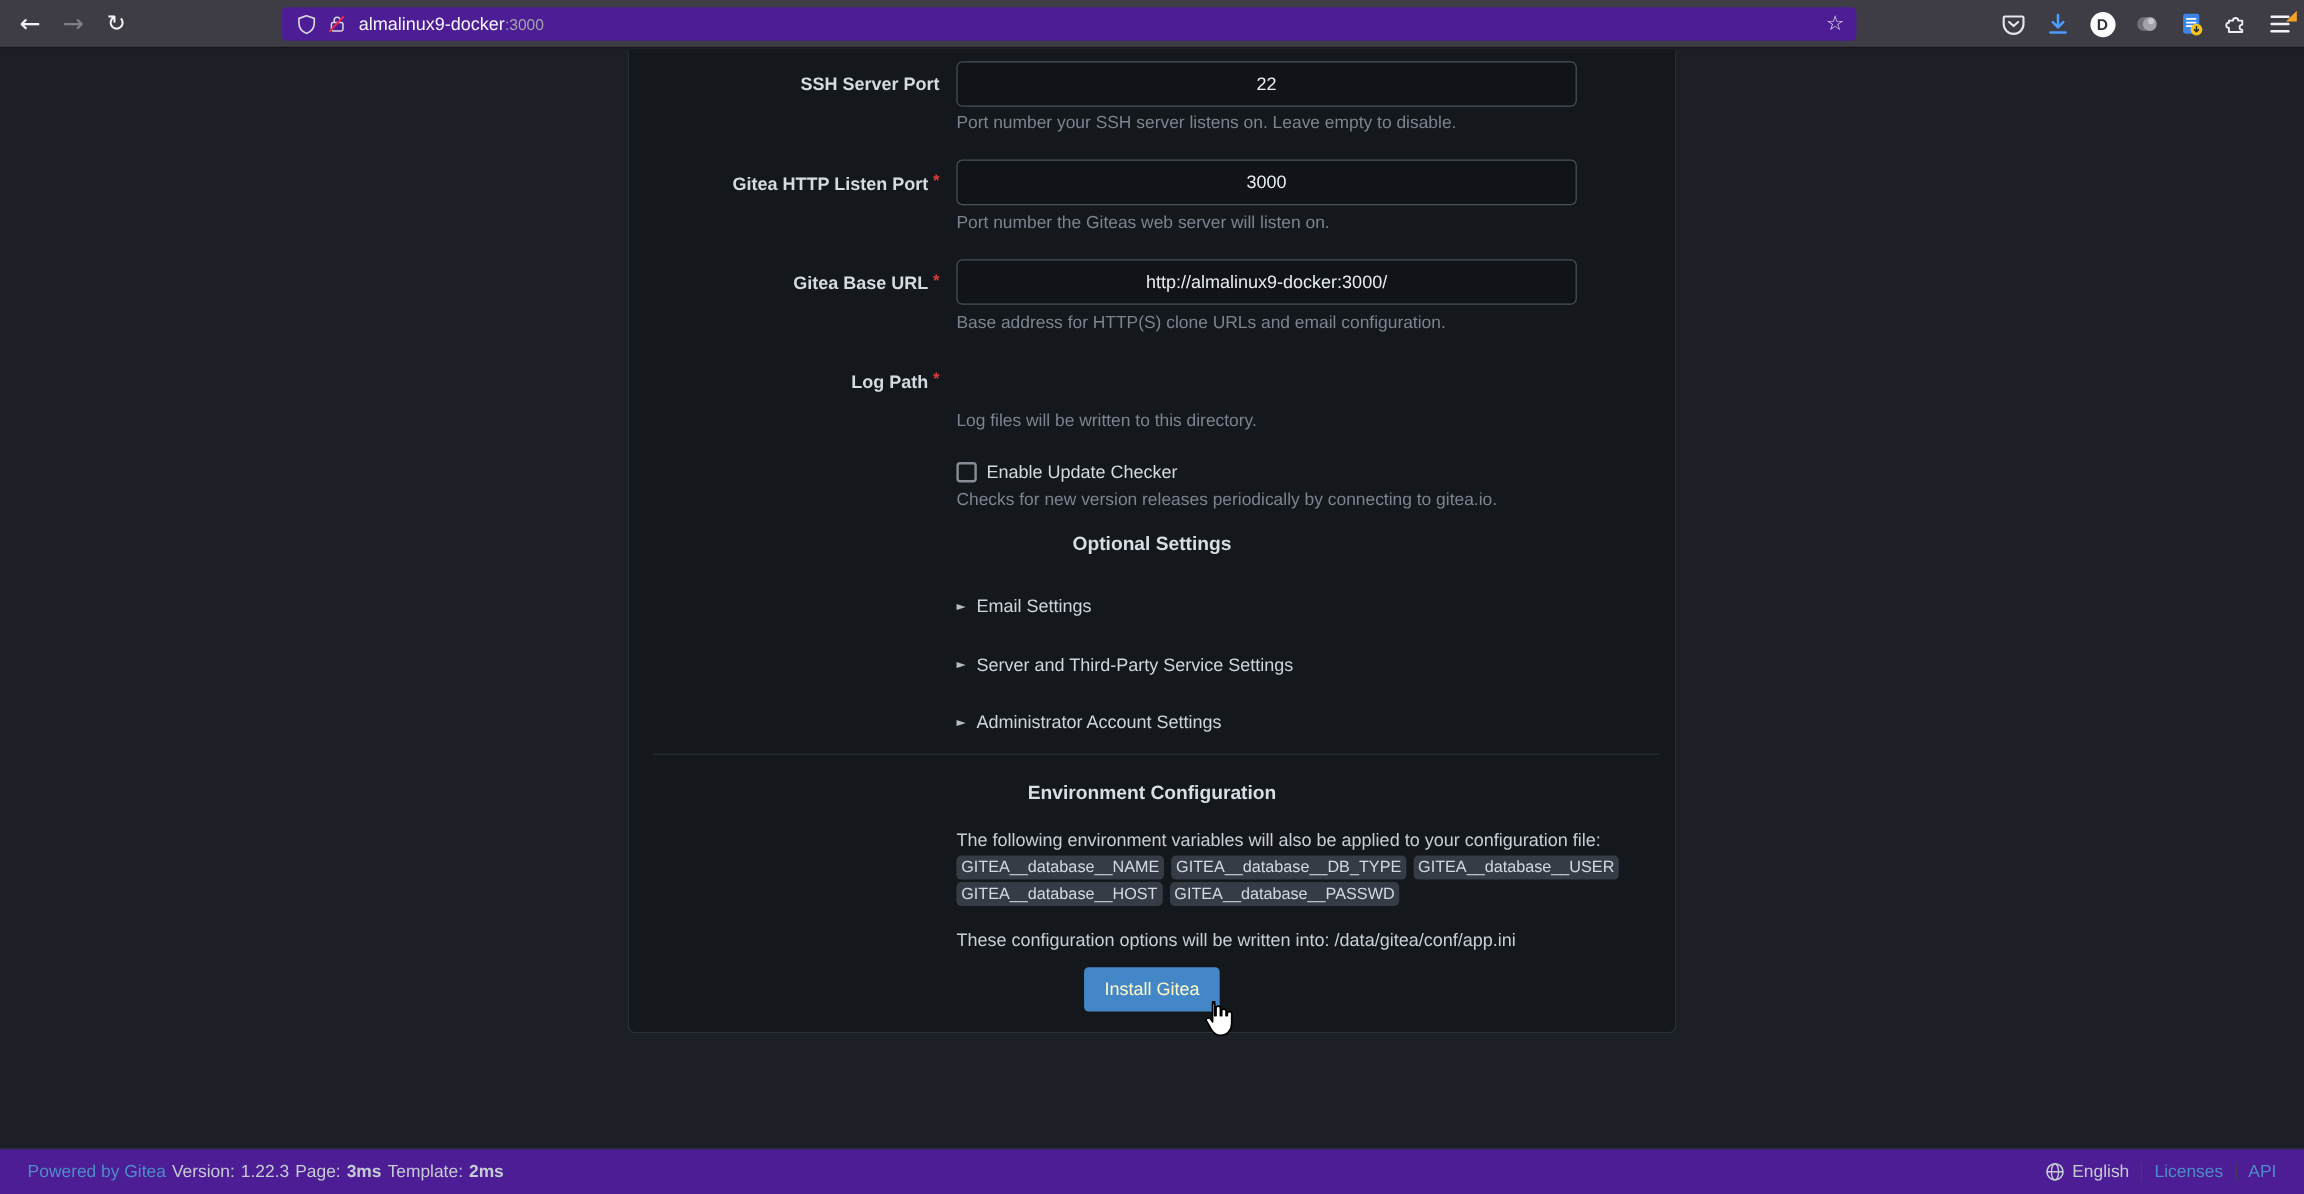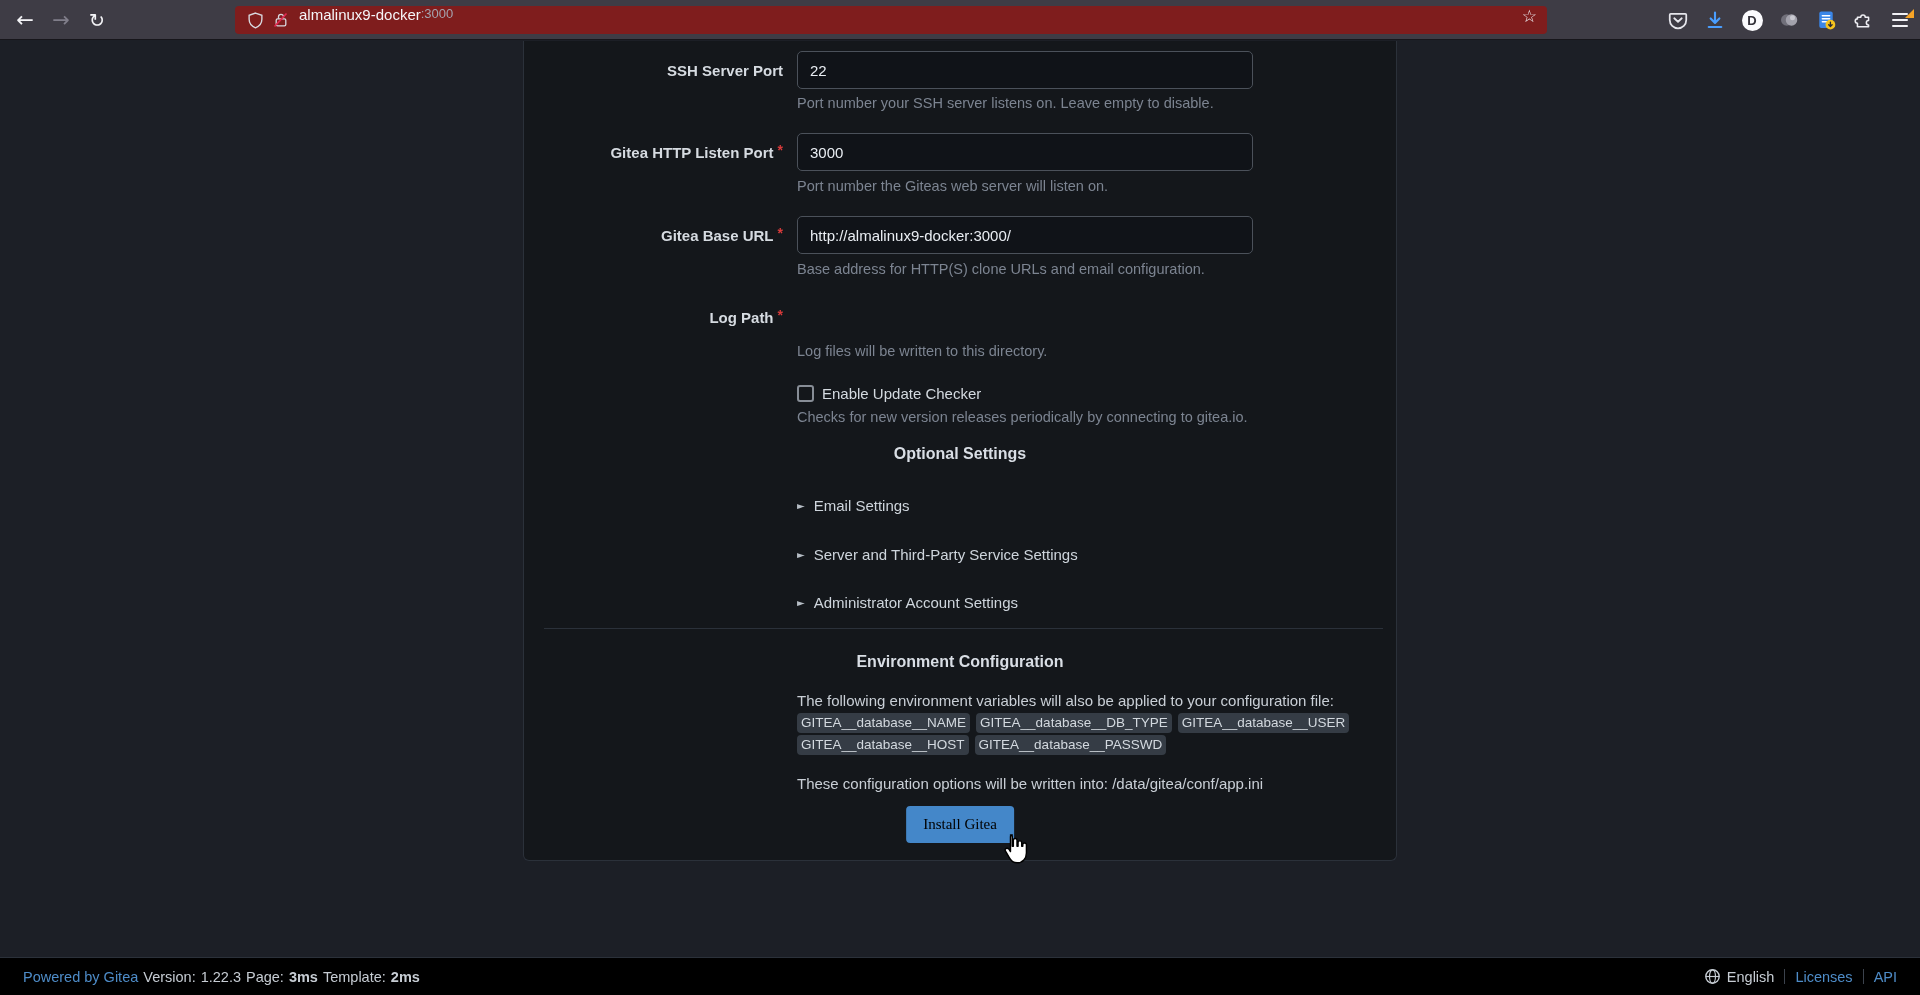--- a/index.html
+++ b/index.html
@@ -17,22 +17,22 @@
   }
   .nav-btn {
     position:absolute; top:6px; width:30px; height:28px;
     display:flex; align-items:center; justify-content:center;
     color:#f4f4f7; font-size:21px; font-family:"DejaVu Sans",sans-serif;
     border-radius:4px; cursor:default; line-height:1;
   }
   .nav-btn.disabled { color:#807e8a; }
   .urlbar {
     position:absolute; left:235px; top:6px; width:1312px; height:28px;
-    background:#7f1d1d; border-radius:4px;
-    display:flex; padding:0 12px;
+    background:#4c1d95; border-radius:4px;
+    display:flex; align-items:center; padding:0 12px;
   }
   .urlbar .host { color:#f5f5f8; font-size:15px; margin-left:10px; }
   .urlbar .port { color:#a4a3ae; font-size:13px; }
   .urlbar .icon { display:flex; align-items:center; }
   .urlbar .star {
     position:absolute; right:10px; color:#ececf1; font-size:17px;
     font-family:"DejaVu Sans",sans-serif;
   }
   .ext-area { position:absolute; right:8px; top:0; height:40px; display:flex; align-items:center; gap:13px; }
   .ext-btn { width:24px; height:24px; display:flex; align-items:center; justify-content:center; position:relative; }
@@ -54,24 +54,24 @@
     position:absolute; left:523px; top:0; width:874px; height:820px;
     background:#14171b; border:1px solid #2b313a; border-top:none;
     border-radius:0 0 6px 6px;
   }
   .lbl {
     position:absolute; left:0; width:259px; text-align:right;
     color:#d6dbe1; font-size:15px; line-height:18px;font-weight:bold;
   }
   .req { color:#d93b3b; margin-left:4px; position:relative; top:-3px; font-size:14px; }
   .tbox {
-    position:absolute; left:273px; width:456px; height:38px;
+    position:absolute; left:273px; width:517px; height:38px;
     background:#101318; border:1px solid #4b515a; border-radius:5px;
     color:#e9edf2; font-size:15px; padding:0 12px;
-    font-family:inherit; outline:none;
+    font-family:inherit; outline:none;text-align:center;
   }
   .help {
     position:absolute; left:273px; color:#7c8491; font-size:14.5px; line-height:18px;
   }
   .cb {
     position:absolute; left:273px; top:344px; width:17px; height:17px;
     appearance:none; -webkit-appearance:none; margin:0;
     background:transparent; border:2px solid #878d96; border-radius:3px;
   }
   .cb-label { position:absolute; left:298px; top:344px; color:#d4dae0; font-size:15px; line-height:18px; }
@@ -86,28 +86,28 @@
   .details-row .marker { font-size:10px; color:#b6bdc5; font-family:"DejaVu Sans",sans-serif; }
   .divider { position:absolute; left:20px; right:13px; height:1px; background:#2b313a; }
   .env-text { position:absolute; left:273px; color:#c9cfd6; font-size:15px; line-height:19px; }
   .badge-row { position:absolute; left:273px; display:flex; gap:6px; }
   .badge {
     background:#353c45; color:#d3d9df; font-size:13.5px;
     padding:2px 4px; border-radius:4px; line-height:16px; white-space:nowrap;
   }
   .install-btn {
     position:absolute; top:765px; left:50%; transform:translateX(-50%);
-    background:#4487c9; color:#000000; border:none; border-radius:4px;
-    font-size:15px; font-family:Liberation Serif, serif; padding:10px 17px; cursor:pointer;
+    background:#4487c9; color:#fef9c3; border:none; border-radius:4px;
+    font-size:15px; font-family:Liberation Sans, sans-serif; padding:10px 17px; cursor:pointer;
   }
 
   
   .footer {
     position:absolute; left:0; right:0; bottom:0; height:38px;
-    background:#000000; border-top:1px solid #2b313a;
+    background:#4c1d95; border-top:1px solid #2b313a;
     display:flex; align-items:center; font-size:14.5px; color:#c6ccd3;
   }
   .footer a { color:#4e8cc8; text-decoration:none; }
   .footer .left { margin-left:23px; display:flex; align-items:center; gap:5px; }
   .footer .right { margin-left:auto; margin-right:23px; display:flex; align-items:center; }
   .fsep { width:1px; height:15px; background:#3c434d; margin:0 10px; }
   .lang { display:flex; align-items:center; gap:6px; color:#c6ccd3; }
 
   .cursor { position:absolute; left:998px; top:833px; width:32px; height:34px; pointer-events:none; }
 </style>

